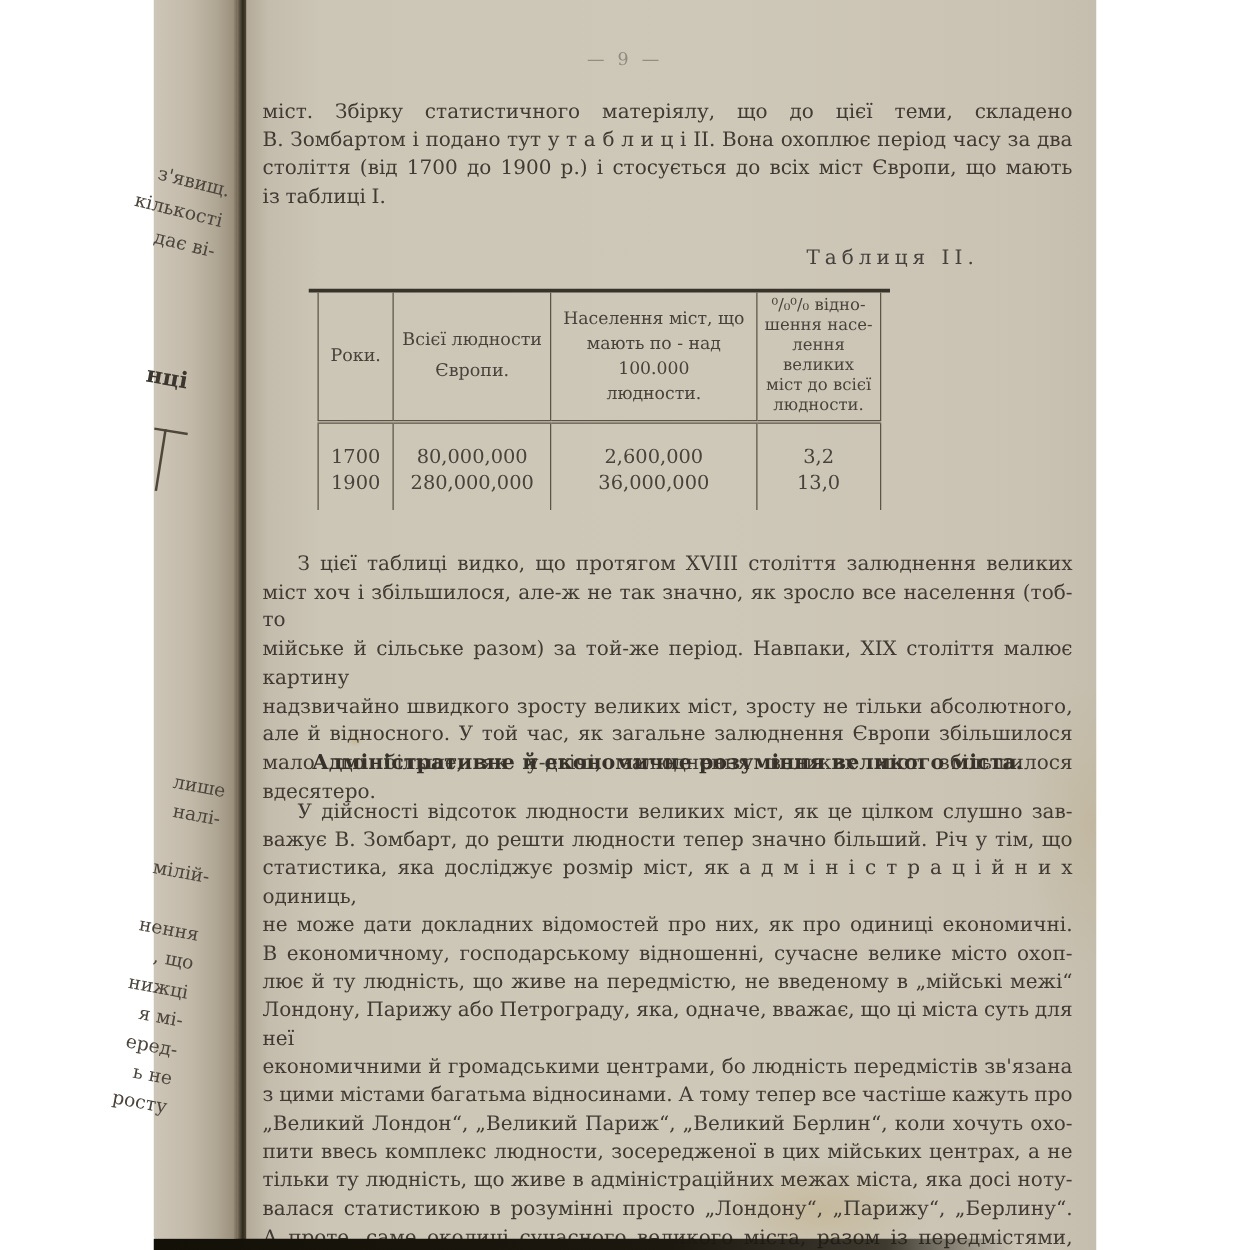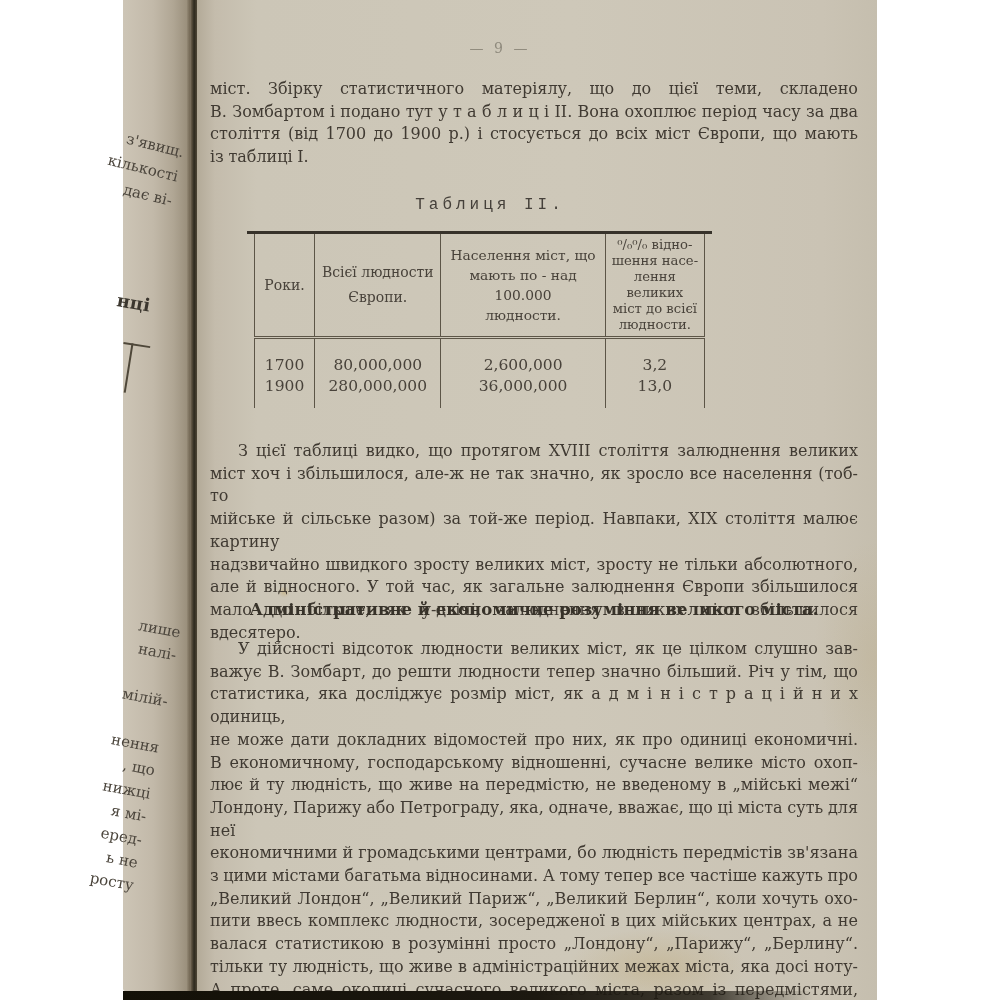--- a/index.html
+++ b/index.html
@@ -48,22 +48,22 @@
     font-size:14px;letter-spacing:3px;color:#8f8a7d;}
 
   .para{position:absolute;left:13px;width:648px;font-size:16px;line-height:22.7px;}
   .p1{top:78px;}
   .p2{top:440px;}
   .p3{top:638px;}
   .para .tline{text-align:justify;text-align-last:justify;word-spacing:-0.5px;}
   .para .tline.last{text-align-last:left;}
   .para .tline.indent{text-indent:28px;}
 
-  .table-title{position:absolute;top:196px;left:0;width:586px;text-align:center;
-    font-size:16px;letter-spacing:4px;color:#45403a;font-family:Liberation Mono, monospace;}
+  .table-title{position:absolute;top:196px;left:0;width:586px;text-align:right;
+    font-size:16px;letter-spacing:4px;color:#45403a;}
 
   .data-table-wrap{position:absolute;left:50px;top:231px;width:465px;
     border-top:3px solid #37322a;}
   table.stat{border-collapse:collapse;table-layout:fixed;margin:0 7px;width:451px;color:#48423a;}
   table.stat col.w0{width:60px;} table.stat col.w1{width:126px;}
   table.stat col.w2{width:164px;} table.stat col.w3{width:99px;}
   table.stat th,table.stat td{border-left:1px solid #5c5547;border-right:1px solid #5c5547;}
   table.stat thead th{
     border-bottom:3px double #5c5547;height:86px;vertical-align:middle;
     text-align:center;white-space:pre-line;font-weight:normal;font-size:14px;padding:3px 3px;
@@ -186,21 +186,21 @@
           <div class="tline">важує В. Зомбарт, до решти людности тепер значно більший. Річ у тім, що</div>
           <div class="tline">статистика, яка досліджує розмір міст, як а д м і н і с т р а ц і й н и х одиниць,</div>
           <div class="tline">не може дати докладних відомостей про них, як про одиниці економичні.</div>
           <div class="tline">В економичному, господарському відношенні, сучасне велике місто охоп-</div>
           <div class="tline">лює й ту людність, що живе на передмістю, не введеному в „мійські межі“</div>
           <div class="tline">Лондону, Парижу або Петрограду, яка, одначе, вважає, що ці міста суть для неї</div>
           <div class="tline">економичними й громадськими центрами, бо людність передмістів зв'язана</div>
           <div class="tline">з цими містами багатьма відносинами. А тому тепер все частіше кажуть про</div>
           <div class="tline">„Великий Лондон“, „Великий Париж“, „Великий Берлин“, коли хочуть охо-</div>
           <div class="tline">пити ввесь комплекс людности, зосередженої в цих мійських центрах, а не</div>
+          <div class="tline">тільки ту людність, що живе в адміністраційних межах міста, яка досі ноту-</div>
           <div class="tline">валася статистикою в розумінні просто „Лондону“, „Парижу“, „Берлину“.</div>
-          <div class="tline">тільки ту людність, що живе в адміністраційних межах міста, яка досі ноту-</div>
           <div class="tline">А проте, саме околиці сучасного великого міста, разом із передмістями,</div>
         </div>
     </div>
 
     <div class="bottom-dark"></div>
   </div>
 </div>
 
 </body></html>

